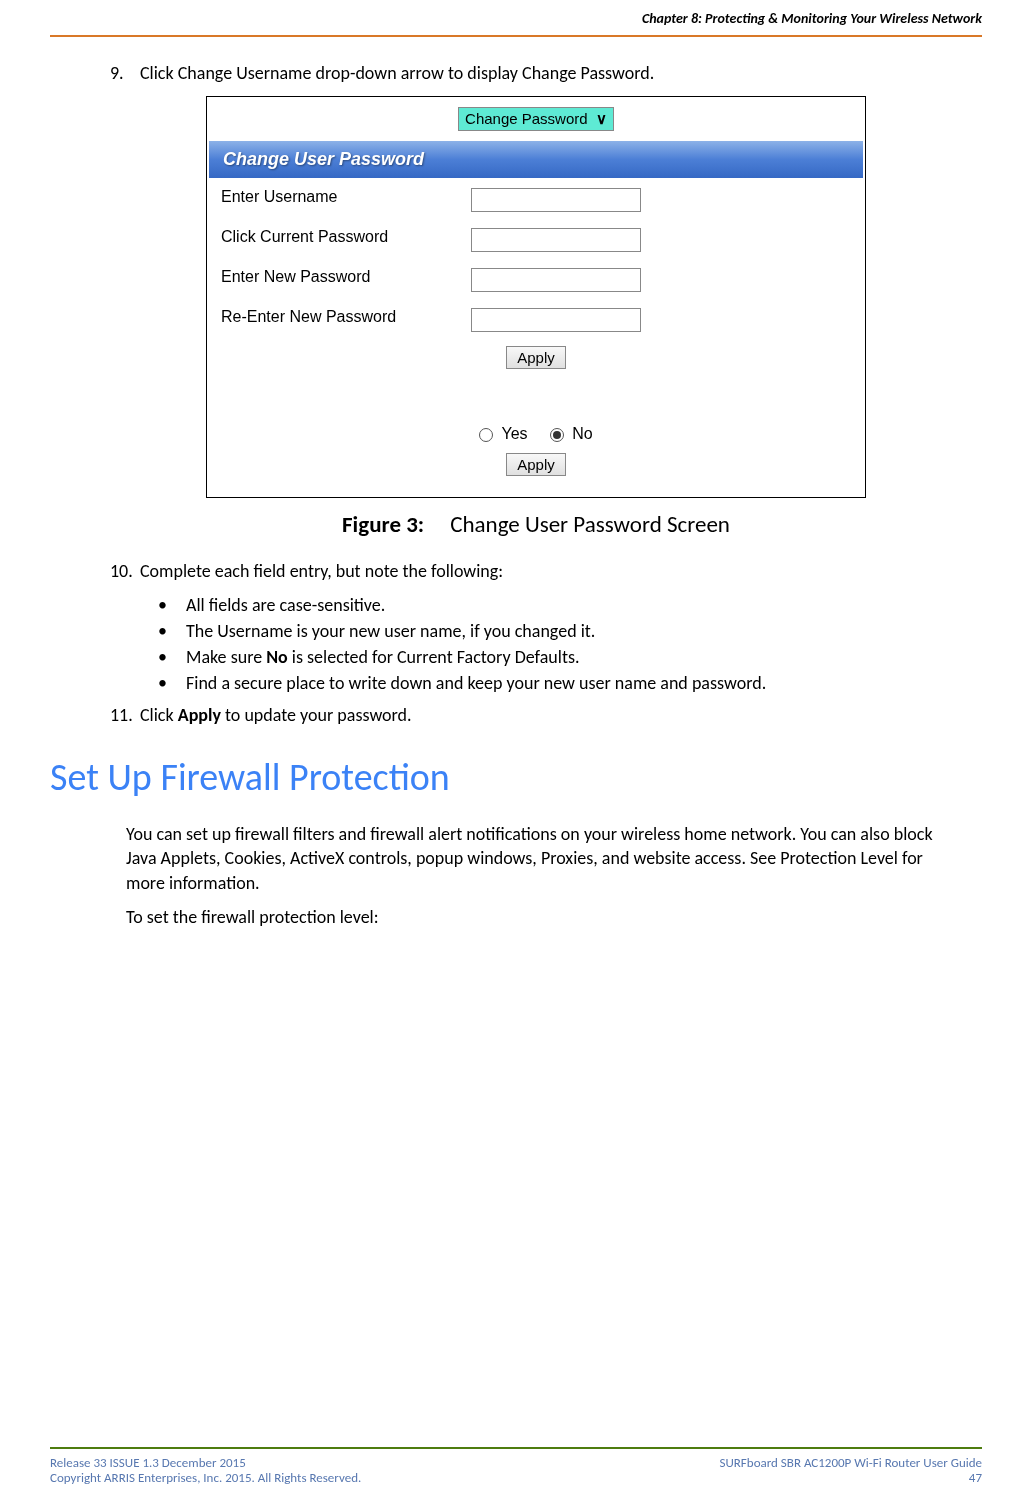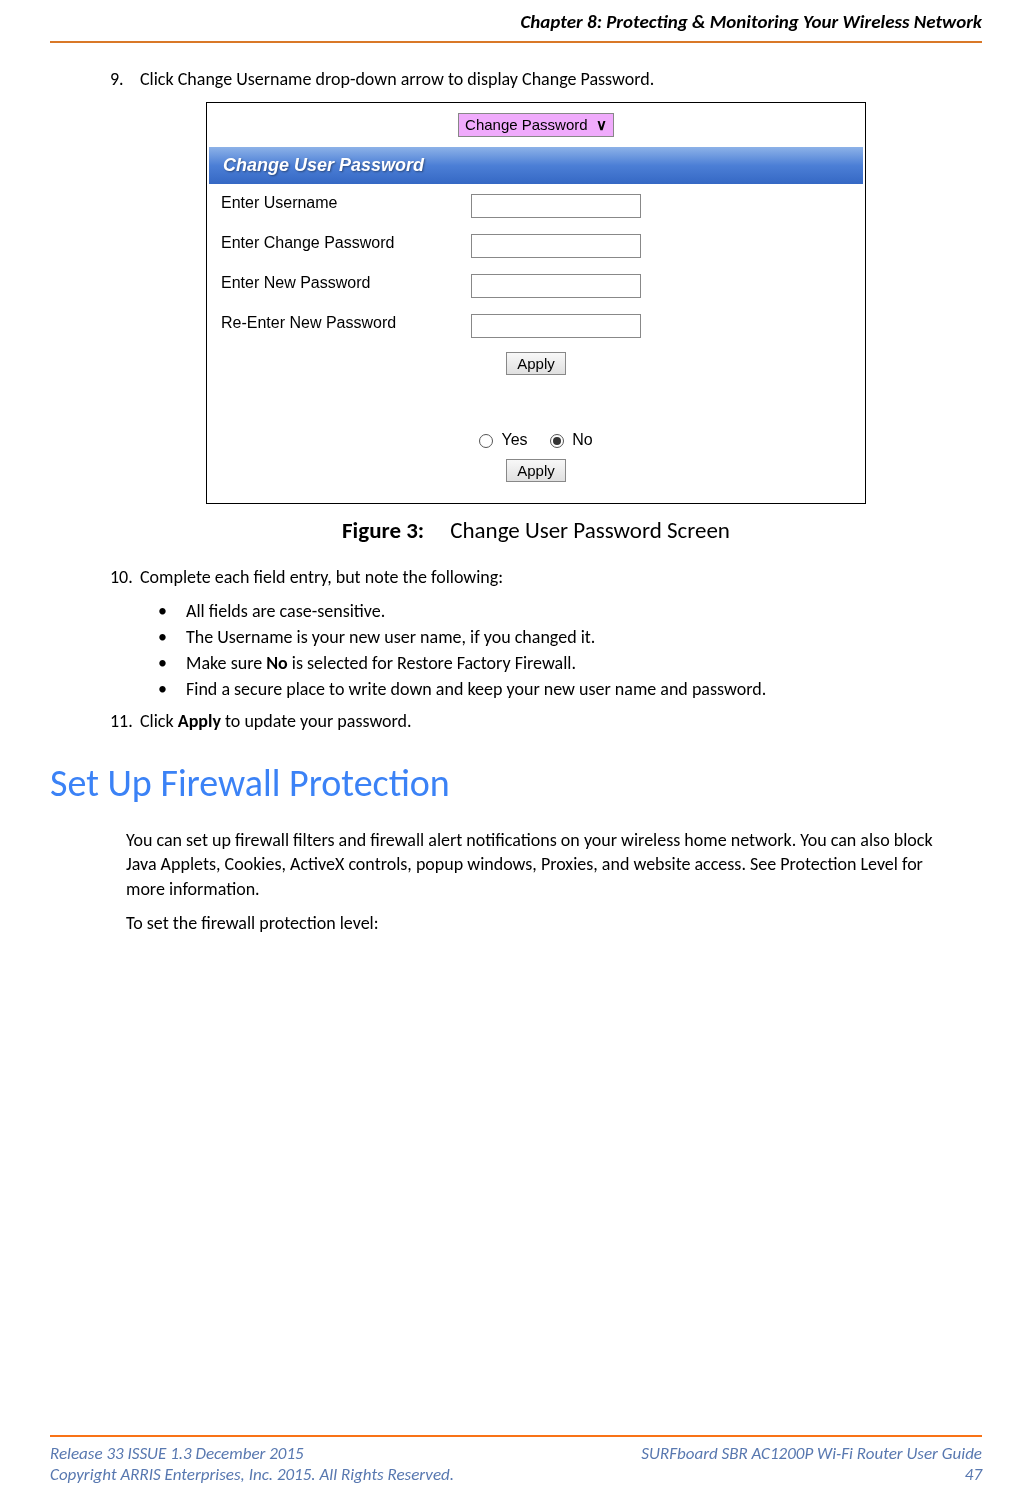--- a/index.html
+++ b/index.html
@@ -12,21 +12,21 @@
       position: relative;
       background: #fff;
     }
     .page {
       padding: 0 50px;
     }
     .chapter-header {
       text-align: right;
       font-weight: bold;
       font-style: italic;
-      font-size: 19px;
+      font-size: 14px;
       padding-top: 10px;
       padding-bottom: 8px;
       border-bottom: 2px solid #d97828;
       margin-bottom: 25px;
     }
     .content {
       padding-left: 60px;
       padding-right: 20px;
     }
     .numbered-item {
@@ -49,21 +49,21 @@
       background: #fff;
       padding-bottom: 15px;
     }
     .dropdown-row {
       text-align: center;
       padding: 10px 0 8px;
     }
     .dropdown {
       display: inline-block;
       border: 1px solid #888;
-      background: #f0abfc;
+      background: #5eead4;
       font-family: Arial, sans-serif;
       font-size: 15px;
       padding: 2px 6px;
     }
     .dropdown .chev { font-weight: bold; }
     .bar {
       background: linear-gradient(to bottom, #8db2e8 0%, #4c7fd6 50%, #3568c4 100%);
       color: #fff;
       font-family: Arial, sans-serif;
       font-weight: bold;
@@ -144,25 +144,24 @@
     }
     .para {
       margin: 10px 16px;
       line-height: 1.35;
     }
     .footer {
       position: absolute;
       bottom: 24px;
       left: 50px;
       right: 50px;
-      border-top: 2px solid #f97316;
+      border-top: 2px solid #4d7c0f;
       padding-top: 6px;
-      font-style: italic;
       color: #5878b0;
-      font-size: 17px;
+      font-size: 13px;
     }
     .footer-row {
       display: flex;
       justify-content: space-between;
     }
     .gap { height: 40px; }
   </style>
 </head>
 <body>
 
@@ -182,21 +181,21 @@
             <span>Change Password</span>
             <span class="chev">&nbsp;∨</span>
           </span>
         </div>
         <div class="bar">Change User Password</div>
         <div class="form-row">
           <div class="label">Enter Username</div>
           <div class="input-box"></div>
         </div>
         <div class="form-row">
-          <div class="label">Enter Change Password</div>
+          <div class="label">Click Current Password</div>
           <div class="input-box"></div>
         </div>
         <div class="form-row">
           <div class="label">Enter New Password</div>
           <div class="input-box"></div>
         </div>
         <div class="form-row">
           <div class="label">Re-Enter New Password</div>
           <div class="input-box"></div>
         </div>
@@ -231,21 +230,21 @@
         <div class="dot">•</div>
         <div>All fields are case-sensitive.</div>
       </div>
       <div class="bullet">
         <div class="dot">•</div>
         <div>The Username is your new user name, if you changed it.</div>
       </div>
       <div class="bullet">
         <div class="dot">•</div>
         <div>
-          <span>Make sure </span><b>No</b><span> is selected for Restore Factory Firewall.</span>
+          <span>Make sure </span><b>No</b><span> is selected for Current Factory Defaults.</span>
         </div>
       </div>
       <div class="bullet">
         <div class="dot">•</div>
         <div>Find a secure place to write down and keep your new user name and password.</div>
       </div>
     </div>
 
     <div class="numbered-item">
       <div class="num">11.</div>

